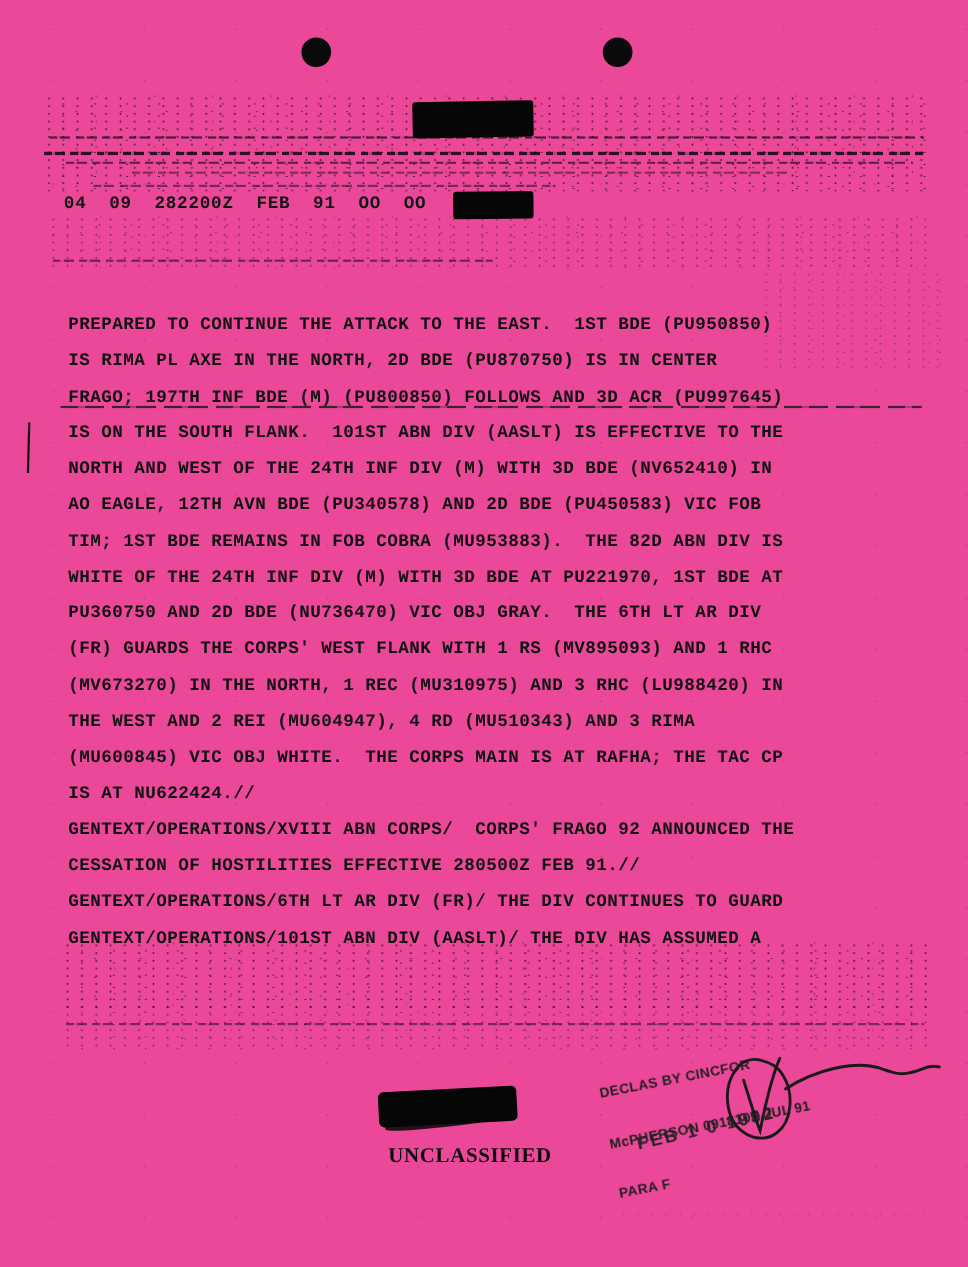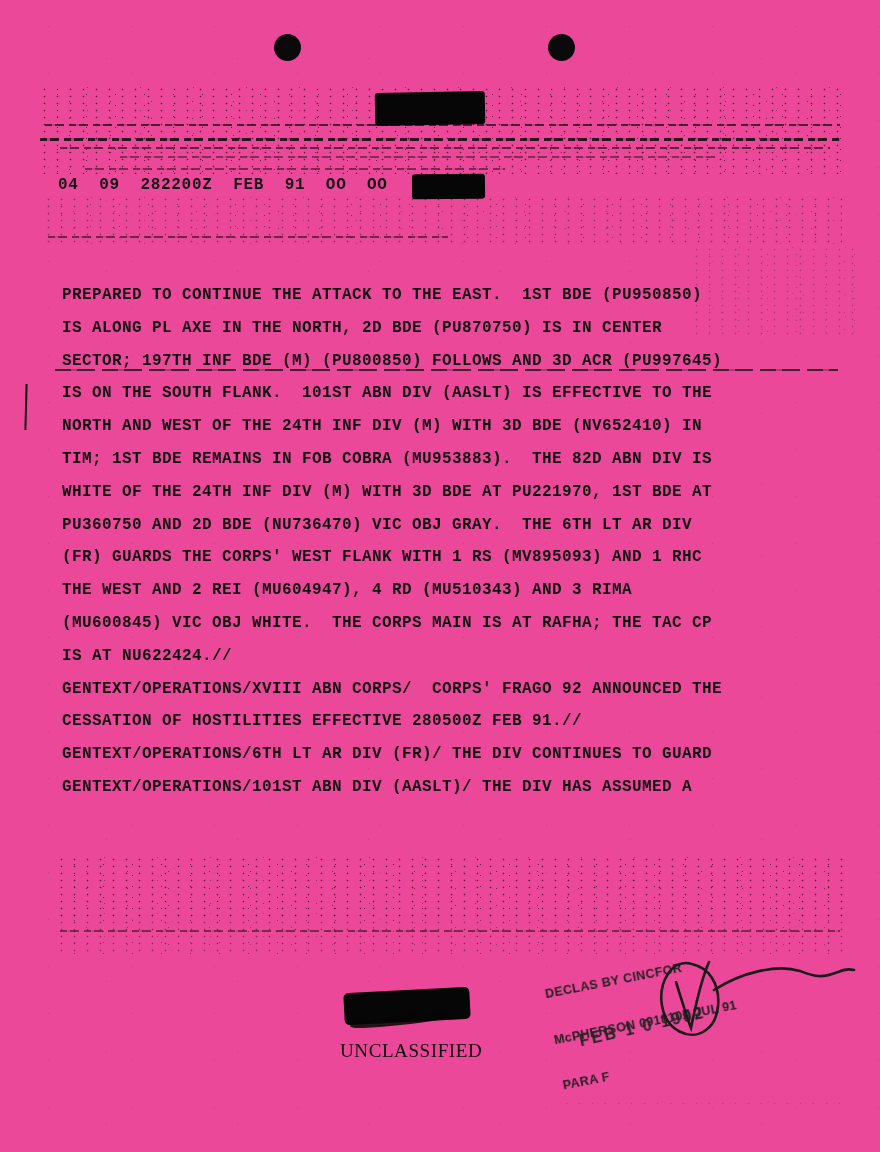--- a/index.html
+++ b/index.html
@@ -69,22 +69,22 @@
     font-family:"Liberation Sans",sans-serif;font-weight:bold;font-size:12.5px;
     line-height:15.5px;letter-spacing:.4px;color:#1f1f1f;filter:blur(.25px);white-space:pre;
   }
   .date-stamp{
     position:absolute;left:578px;top:1018px;transform:rotate(-13deg);
     font-family:"Liberation Sans",sans-serif;font-weight:bold;font-size:16px;
     letter-spacing:2.5px;color:#242424;filter:blur(.3px);white-space:pre;
   }
   .signature{position:absolute;left:640px;top:938px;width:230px;height:115px;}
   .unclassified{
-    position:absolute;left:340px;top:1040px;
-    font-family:"Liberation Serif",serif;font-weight:normal;font-size:19px;
+    position:absolute;left:353px;top:1040px;
+    font-family:"Liberation Serif",serif;font-weight:bold;font-size:19px;
     letter-spacing:.6px;color:#0c0c0c;
   }
 </style>
 </head>
 <body>
 
 <div class="page">
 
   <div class="grain"></div>
 
@@ -105,28 +105,30 @@
   <div class="redact redact-header"></div>
 
   <div class="header-line">04  09  282200Z  FEB  91  OO  OO</div>
 
   <div class="fold-line"></div>
   <div class="margin-tick"></div>
 
   <div class="body-text">
 
   <div class="line">PREPARED TO CONTINUE THE ATTACK TO THE EAST.  1ST BDE (PU950850)</div>
-      <div class="line">IS ALONG PL AXE IN THE NORTH, 2D BDE (PU870750) IS IN CENTER</div>
-      <div class="line">SECTOR; 197TH INF BDE (M) (PU800850) FOLLOWS AND 3D ACR (PU997645)</div>
+      <div class="line">IS RIMA PL AXE IN THE NORTH, 2D BDE (PU870750) IS IN CENTER</div>
+      <div class="line">FRAGO; 197TH INF BDE (M) (PU800850) FOLLOWS AND 3D ACR (PU997645)</div>
       <div class="line">IS ON THE SOUTH FLANK.  101ST ABN DIV (AASLT) IS EFFECTIVE TO THE</div>
       <div class="line">NORTH AND WEST OF THE 24TH INF DIV (M) WITH 3D BDE (NV652410) IN</div>
+      <div class="line">AO EAGLE, 12TH AVN BDE (PU340578) AND 2D BDE (PU450583) VIC FOB</div>
       <div class="line">TIM; 1ST BDE REMAINS IN FOB COBRA (MU953883).  THE 82D ABN DIV IS</div>
       <div class="line">WHITE OF THE 24TH INF DIV (M) WITH 3D BDE AT PU221970, 1ST BDE AT</div>
       <div class="line">PU360750 AND 2D BDE (NU736470) VIC OBJ GRAY.  THE 6TH LT AR DIV</div>
       <div class="line">(FR) GUARDS THE CORPS' WEST FLANK WITH 1 RS (MV895093) AND 1 RHC</div>
+      <div class="line">(MV673270) IN THE NORTH, 1 REC (MU310975) AND 3 RHC (LU988420) IN</div>
       <div class="line">THE WEST AND 2 REI (MU604947), 4 RD (MU510343) AND 3 RIMA</div>
       <div class="line">(MU600845) VIC OBJ WHITE.  THE CORPS MAIN IS AT RAFHA; THE TAC CP</div>
       <div class="line">IS AT NU622424.//</div>
       <div class="line">GENTEXT/OPERATIONS/XVIII ABN CORPS/  CORPS' FRAGO 92 ANNOUNCED THE</div>
       <div class="line">CESSATION OF HOSTILITIES EFFECTIVE 280500Z FEB 91.//</div>
       <div class="line">GENTEXT/OPERATIONS/6TH LT AR DIV (FR)/ THE DIV CONTINUES TO GUARD</div>
       <div class="line">GENTEXT/OPERATIONS/101ST ABN DIV (AASLT)/ THE DIV HAS ASSUMED A</div>
     </div>
 
   <div class="speckle dense" style="left:55px;top:856px;width:790px;height:62px;"></div>

